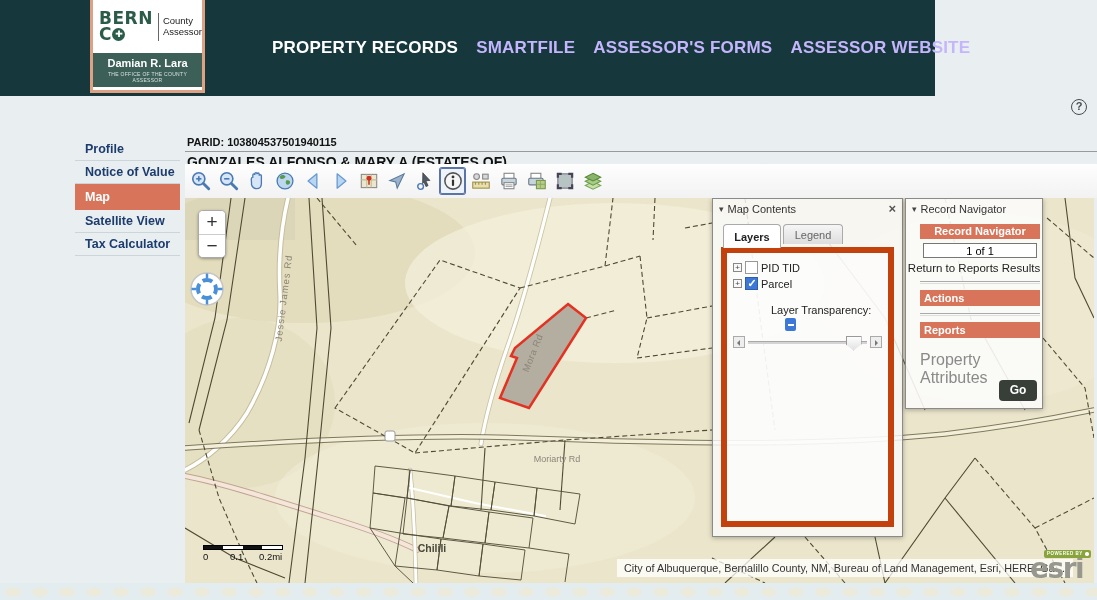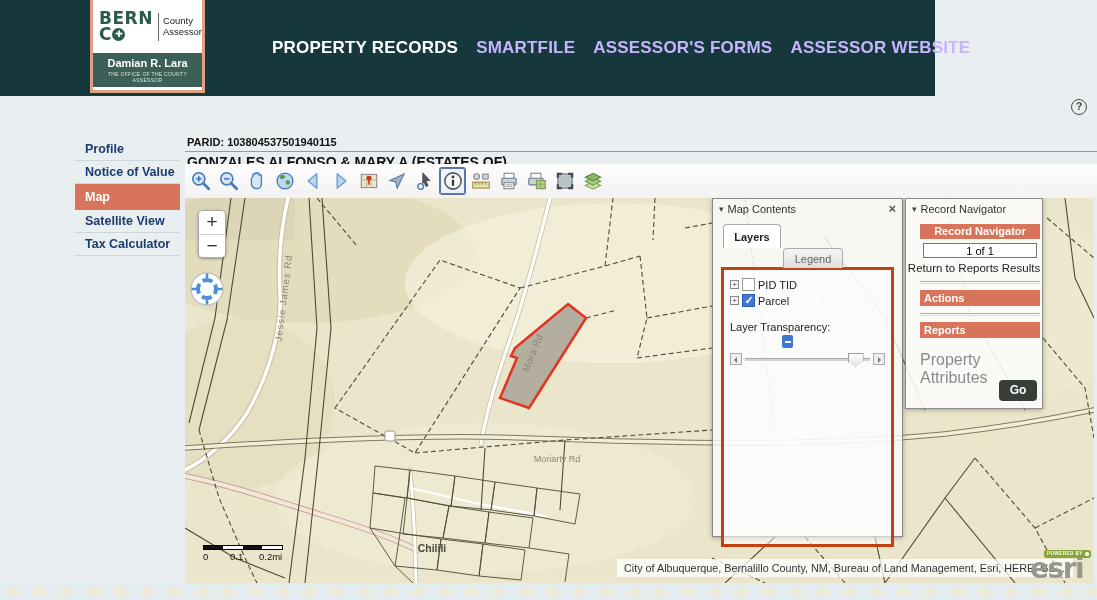--- a/index.html
+++ b/index.html
@@ -60,30 +60,30 @@
   .panel { position:absolute; background:rgba(250,250,250,.8); border:1px solid #8a8a8a; box-shadow:0 1px 5px rgba(0,0,0,.3); }
   .panel-title { height:19px; display:flex; align-items:center; padding:0 6px; font-size:11px; color:#333; }
   .collapse { font-size:9px; color:#444; margin-right:4px; cursor:pointer; }
   .pt-label { flex:1; }
   .close-x { font-size:13px; font-weight:bold; color:#555; cursor:pointer; line-height:13px; }
 
   .mc { left:527px; top:0; width:191px; height:339px; }
   .mc-tabs { display:flex; align-items:flex-start; margin:6px 0 0 10px; position:relative; z-index:2; }
   .tab { border:1px solid #aaa; border-bottom:none; border-radius:4px 4px 0 0; font-size:11px; text-align:center; cursor:pointer; }
   .tab.on { width:58px; height:24px; line-height:24px; background:rgba(255,255,255,.97); font-weight:bold; color:#222; }
-  .tab.off { width:60px; height:20px; line-height:20px; background:linear-gradient(#f6f6f6,#ddd); color:#666; margin-left:2px;margin-top:24px; }
-  .mc-box { margin:-1px 8px 8px 8px; height:280px; border:3px solid #c2410c; background:rgba(255,255,255,.55); padding:8px 6px; position:relative; }
+  .tab.off { width:60px; height:20px; line-height:20px; background:linear-gradient(#f6f6f6,#ddd); color:#666; margin-left:2px; }
+  .mc-box { margin:-1px 8px 8px 8px; height:280px; border:6px solid #c2410c; background:rgba(255,255,255,.55); padding:8px 6px; position:relative; }
   .layer-row { display:flex; align-items:center; margin-bottom:3px; }
   .plusbox { width:9px; height:9px; border:1px solid #888; background:#f8f8f8; font-size:8px; line-height:7px; text-align:center; color:#444; cursor:pointer; }
   .plusbox::before { content:"+"; }
   .cb { width:13px; height:13px; border:1px solid #999; background:#fff; margin:0 3px 0 3px; cursor:pointer; position:relative; }
   .cb.checked { background:#3d78d6; border-color:#2d5fb0; }
   .cb.checked::after { content:"✓"; position:absolute; left:1.5px; top:-1px; color:#fff; font-size:11px; font-weight:bold; }
   .layer-label { font-size:11px; color:#222; }
-  .transp-label { font-size:11px; color:#222; margin-top:14px; }
+  .transp-label { font-size:11px; color:#222; margin-top:14px;margin-left:38px; }
   .transp-ico { width:11px; height:13px; background:#3d78d6; border-radius:2px; margin:2px 0 0 52px; position:relative; }
   .transp-ico::after { content:""; position:absolute; left:2.5px; top:5.5px; width:6px; height:2px; background:#fff; }
   .slider-row { display:flex; align-items:center; margin-top:5px; }
   .sl-btn { width:12px; height:12px; border:1px solid #aaa; background:#eee; position:relative; cursor:pointer; }
   .sl-btn.l::after { content:""; position:absolute; left:3px; top:3px; border:3px solid transparent; border-right-color:#777; border-left:none; }
   .sl-btn.r::after { content:""; position:absolute; left:4px; top:3px; border:3px solid transparent; border-left-color:#777; border-right:none; }
   .sl-track { flex:1; height:3px; background:#d4d4d4; border-top:1px solid #a8a8a8; margin:0 3px; position:relative; }
   .sl-thumb { position:absolute; left:82%; top:-6px; width:16px; height:15px; background:linear-gradient(#fdfdfd,#e2e2e2);
               border:1px solid #999; clip-path:polygon(0 0,100% 0,100% 58%,50% 100%,0 58%); cursor:pointer; }
 

